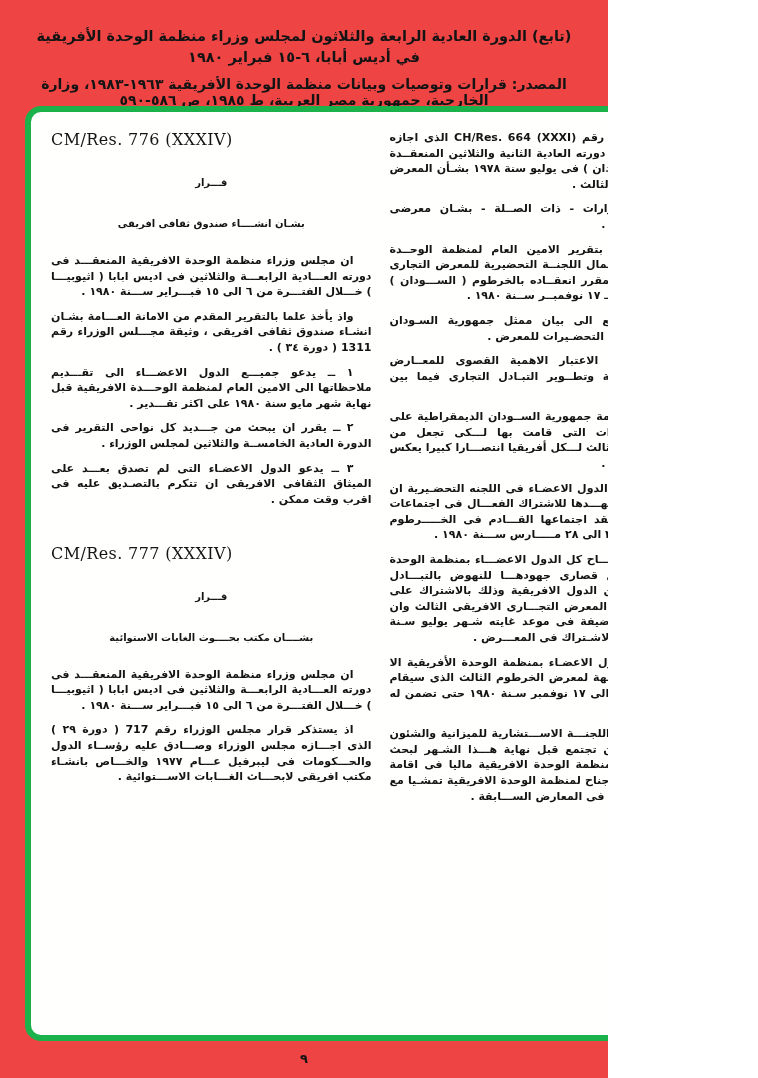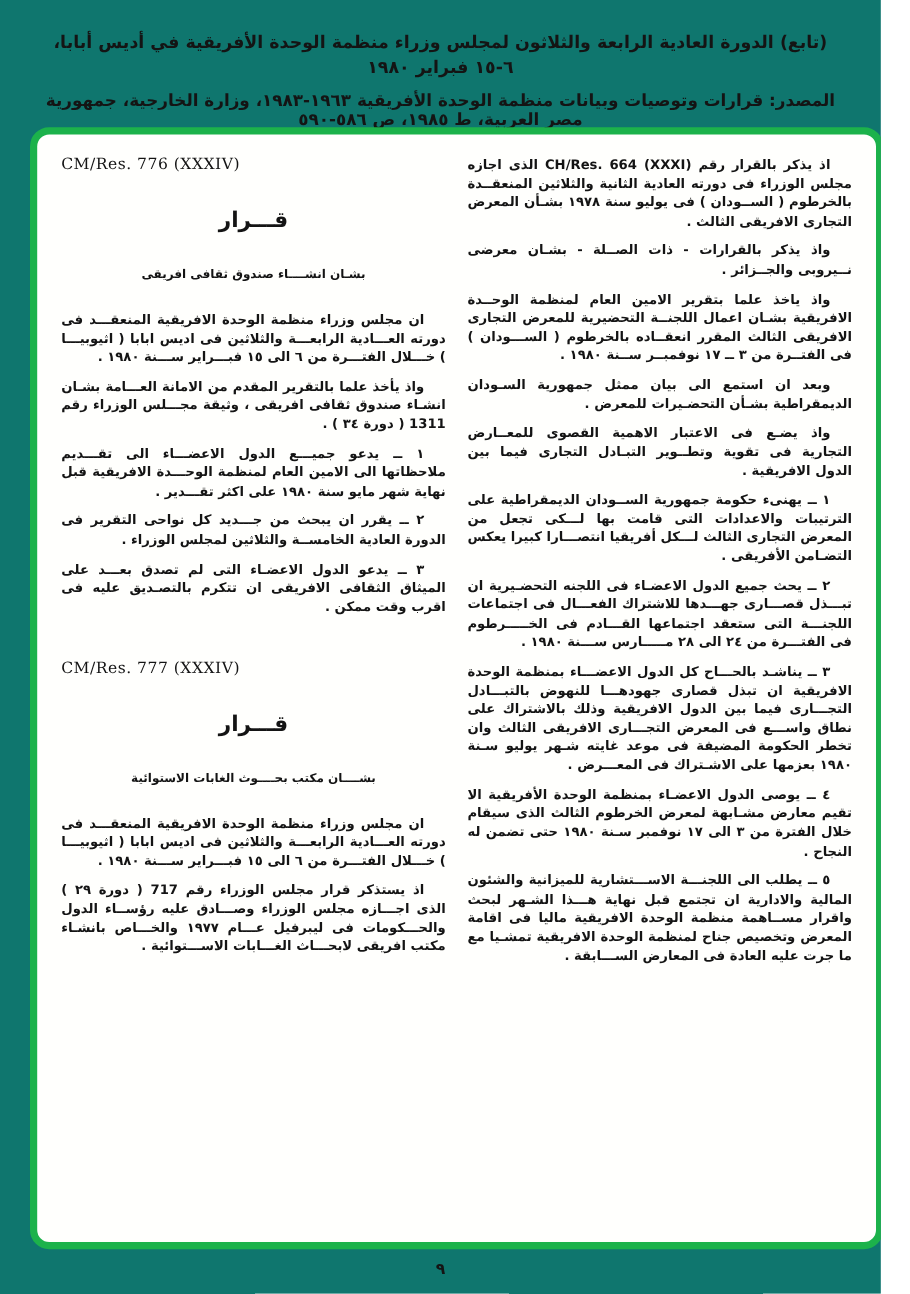--- a/index.html
+++ b/index.html
@@ -3,21 +3,21 @@
 <meta charset="utf-8">
 <style>
   * { box-sizing: border-box; }
   html, body { margin: 0; padding: 0; }
   body {
     width: 758px; height: 1078px;
     background: #ffffff;
     color: #141414;
     font-family: "DejaVu Sans", sans-serif;
   }
-  .page { position: relative; width: 734px; height: 1078px; overflow: hidden; background: #0f766e; }
+  .page { position: relative; width: 608px; height: 1078px; overflow: hidden; background: #ef4444; }
 
   .doc-header { margin: 26px 26px 0 26px; text-align: center; }
   .doc-title { direction: rtl; font-size: 14.5px; font-weight: bold; line-height: 1.45; }
   .doc-source { direction: rtl; font-size: 14px; font-weight: bold; margin-top: 8px; }
 
   .content-box {
     position: absolute; left: 25px; top: 106px;
     width: 711px; height: 935px;
     border: 6px solid #1cb24b;
     border-radius: 16px;
@@ -31,24 +31,24 @@
     direction: rtl; text-align: justify; text-align-last: auto;
     font-size: 11px; font-weight: bold; line-height: 1.42;
     margin: 0 0 9px 0; text-indent: 18px;
   }
 
   .res-block { }
   .res-block.second { margin-top: 36px; }
   .res-ref {
     direction: ltr; text-align: left;
     font-family: "DejaVu Serif", serif;
-    font-size: 13px; letter-spacing: .4px;
+    font-size: 16px; letter-spacing: .4px;
     margin: 0 0 28px 0;
   }
-  .res-heading { direction: rtl; text-align: center; font-size: 18px; font-weight: bold; margin: 0 0 30px 0; }
+  .res-heading { direction: rtl; text-align: center; font-size: 10px; font-weight: bold; margin: 0 0 30px 0; }
   .res-subject { direction: rtl; text-align: center; font-size: 10px; font-weight: bold; margin: 0 0 24px 0; }
 
   .page-number {
     position: absolute; left: 0; right: 0; bottom: 12px;
     text-align: center; font-size: 13px; font-weight: bold;
   }
 </style>
 </head>
 <body>
 

